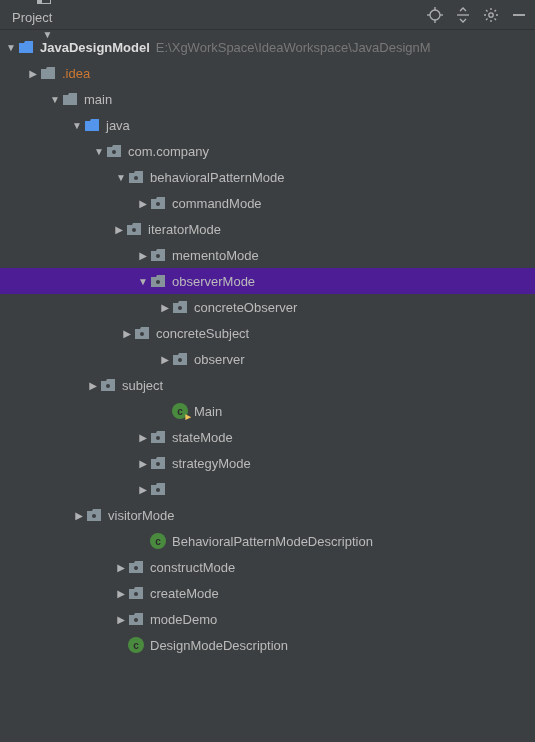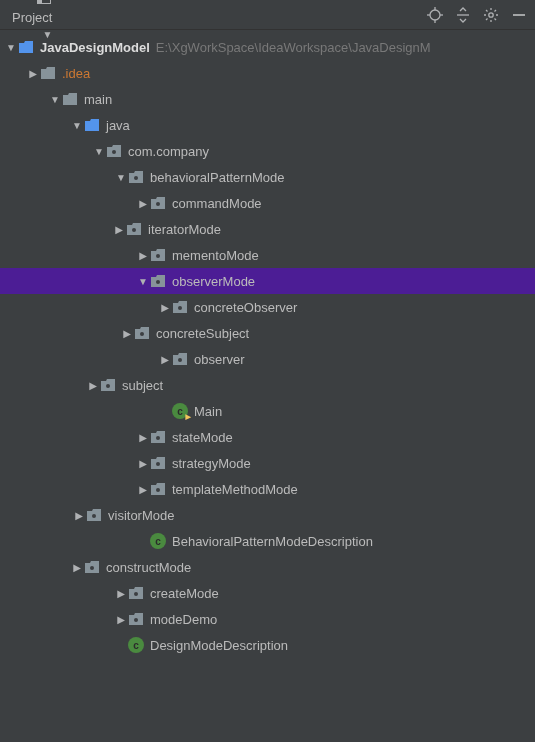--- a/index.html
+++ b/index.html
@@ -382,21 +382,20 @@
   </div>
 
   <div class="tree-row" style="padding-left:136px">
     <span class="arrow collapsed"></span>
     <span class="icon package-icon">
         <svg width="14" height="12" viewBox="0 0 14 12">
           <path d="M0 2 L5 2 L6 0 L14 0 L14 12 L0 12 Z"></path>
           <circle cx="7" cy="7" r="2" fill="#3c3f41"></circle>
         </svg>
       </span>
-    <span class="label">templateMethodMode</span>
   </div>
 
   <div class="tree-row" style="padding-left:72px">
     <span class="arrow collapsed"></span>
     <span class="icon package-icon">
         <svg width="14" height="12" viewBox="0 0 14 12">
           <path d="M0 2 L5 2 L6 0 L14 0 L14 12 L0 12 Z"></path>
           <circle cx="7" cy="7" r="2" fill="#3c3f41"></circle>
         </svg>
       </span>
@@ -404,21 +403,21 @@
   </div>
 
   <div class="tree-row" style="padding-left:136px">
     <span class="arrow none"></span>
     <span class="icon">
         <span class="class-icon">c</span>
       </span>
     <span class="label">BehavioralPatternModeDescription</span>
   </div>
 
-  <div class="tree-row" style="padding-left:70px">
+  <div class="tree-row" style="padding-left:114px">
     <span class="arrow collapsed"></span>
     <span class="icon package-icon">
         <svg width="14" height="12" viewBox="0 0 14 12">
           <path d="M0 2 L5 2 L6 0 L14 0 L14 12 L0 12 Z"></path>
           <circle cx="7" cy="7" r="2" fill="#3c3f41"></circle>
         </svg>
       </span>
     <span class="label">constructMode</span>
   </div>
 

